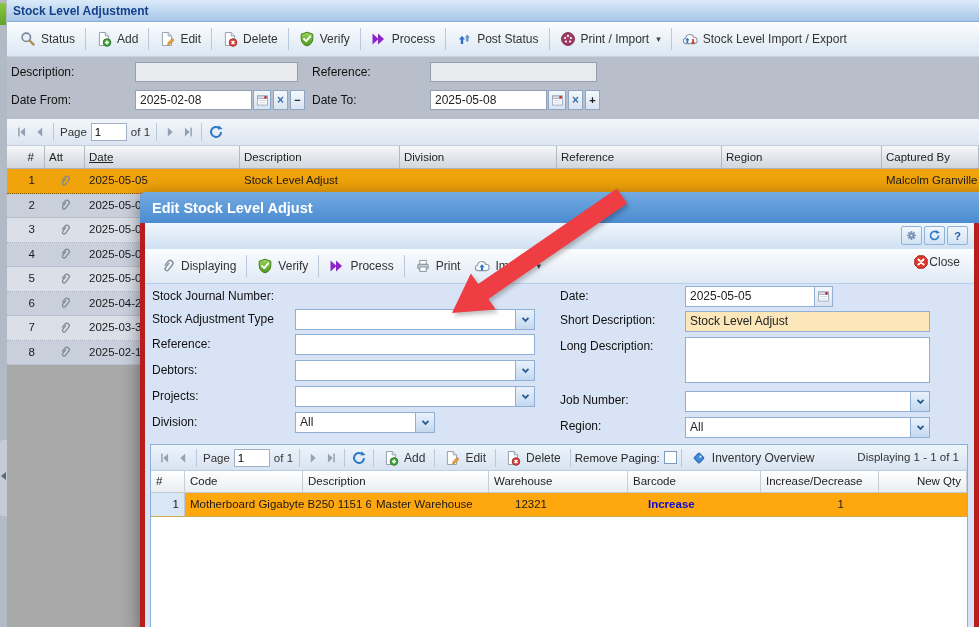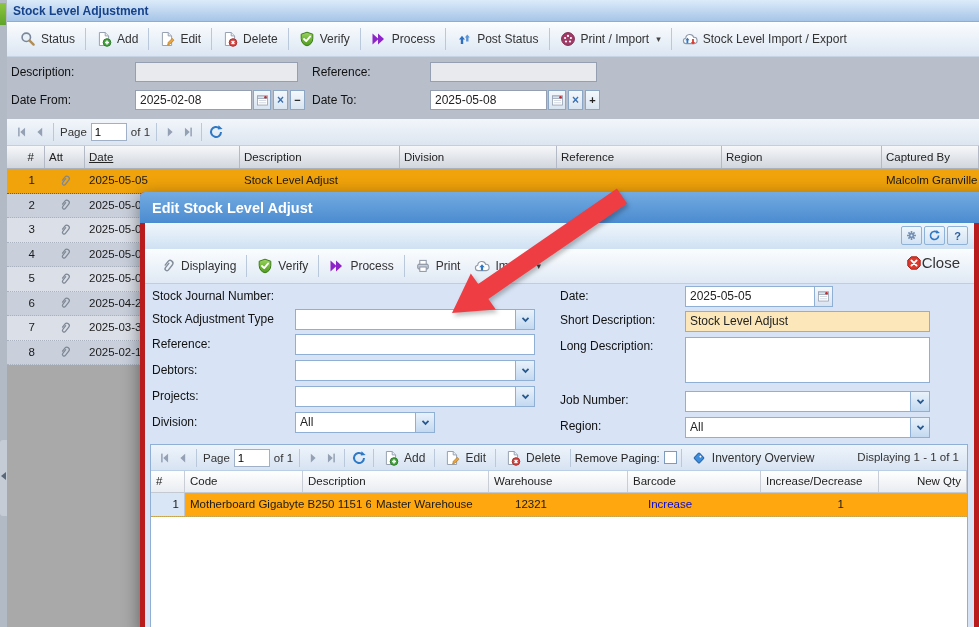--- a/index.html
+++ b/index.html
@@ -71,21 +71,21 @@
   .mtitle span{color:#fff;font-size:14.5px;font-weight:600;}
   .mwinbtns{position:absolute;right:10px;top:8px;display:flex;gap:9px;align-items:center;}
   .mbody{position:absolute;left:5px;top:31px;width:829px;height:410px;background:#d8e4f5;overflow:hidden;}
   .mstrip{position:absolute;left:0;top:0;width:829px;height:26px;background:linear-gradient(#eff6fc,#d0e1f3);
           border-bottom:1px solid #bcd2ea;}
   .toolbtn{position:absolute;top:3px;width:21px;height:19px;border:1px solid #8fb2d8;border-radius:2px;
            background:linear-gradient(#f0f6fc,#d3e3f4);display:flex;align-items:center;justify-content:center;
            font-size:11px;font-weight:bold;color:#2a5d9e;box-sizing:border-box;}
   .mtoolbar{position:absolute;left:0;top:26px;width:829px;height:35px;background:linear-gradient(#fbfdfe,#dfe9f5);
             border-bottom:1px solid #b9cfe8;display:flex;align-items:center;padding-left:8px;box-sizing:border-box;}
-  .mclose{position:absolute;right:14px;top:31px;display:flex;align-items:center;font-size:15px;color:#333;}
+  .mclose{position:absolute;right:14px;top:31px;display:flex;align-items:center;font-size:12px;color:#333;}
 
   .mlabel{position:absolute;font-size:12px;color:#111;white-space:nowrap;}
   .field{position:absolute;height:21px;box-sizing:border-box;border:1px solid #8fb0d4;background:#fff;
          display:flex;align-items:stretch;font-size:12px;}
   .field .val{flex:1;padding:2px 4px;overflow:hidden;white-space:nowrap;color:#222;}
   .field .trigger{width:18px;border-left:1px solid #8fb0d4;background:linear-gradient(#e9f2fb,#c3d9f0);
                   display:flex;align-items:center;justify-content:center;}
   .field.cream{background:#fbe7ba;}
   .tarea{position:absolute;box-sizing:border-box;border:1px solid #8fb0d4;background:#fff;resize:none;
          font-family:inherit;font-size:12px;padding:2px 4px;}
@@ -98,21 +98,21 @@
            border-bottom:1px solid #b9cfe8;display:flex;align-items:center;padding-left:5px;box-sizing:border-box;}
   .idisplaying{position:absolute;right:8px;top:6px;font-size:11.5px;color:#333;}
   .ihead{position:absolute;left:0;top:26px;width:816px;height:22px;background:linear-gradient(#ffffff,#e9ecf1);
          border-bottom:1px solid #c4cad4;display:flex;box-sizing:border-box;}
   .ihcell{border-right:1px solid #c9ced6;box-sizing:border-box;padding:0 5px;line-height:21px;font-size:11.5px;color:#222;
           overflow:hidden;white-space:nowrap;}
   .irows{position:absolute;left:0;top:48px;width:816px;}
   .irow{display:flex;height:24px;box-sizing:border-box;border-bottom:1px dotted #c9a24a;background:#ffa70f;}
   .icell{box-sizing:border-box;padding:0 5px;line-height:23px;font-size:11.5px;color:#1a1a1a;overflow:hidden;white-space:nowrap;}
   .icell.numcol{background:#d9e6f5;text-align:right;border-right:1px solid #b9c8dd;}
-  .icell.inc{font-weight:normal;}
+  .icell.inc{font-weight:bold;}
   .chk{width:13px;height:13px;border:1px solid #7d9bbd;background:#fff;box-sizing:border-box;margin-left:4px;}
 
   .arrow-overlay{left:0;top:0;width:979px;height:627px;z-index:20;pointer-events:none;
                  filter:drop-shadow(2px 3px 2px rgba(0,0,0,.25));}
 </style>
 </head>
 <body>
 
 <svg width="0" height="0" style="position:absolute" aria-hidden="true">
   <defs>

